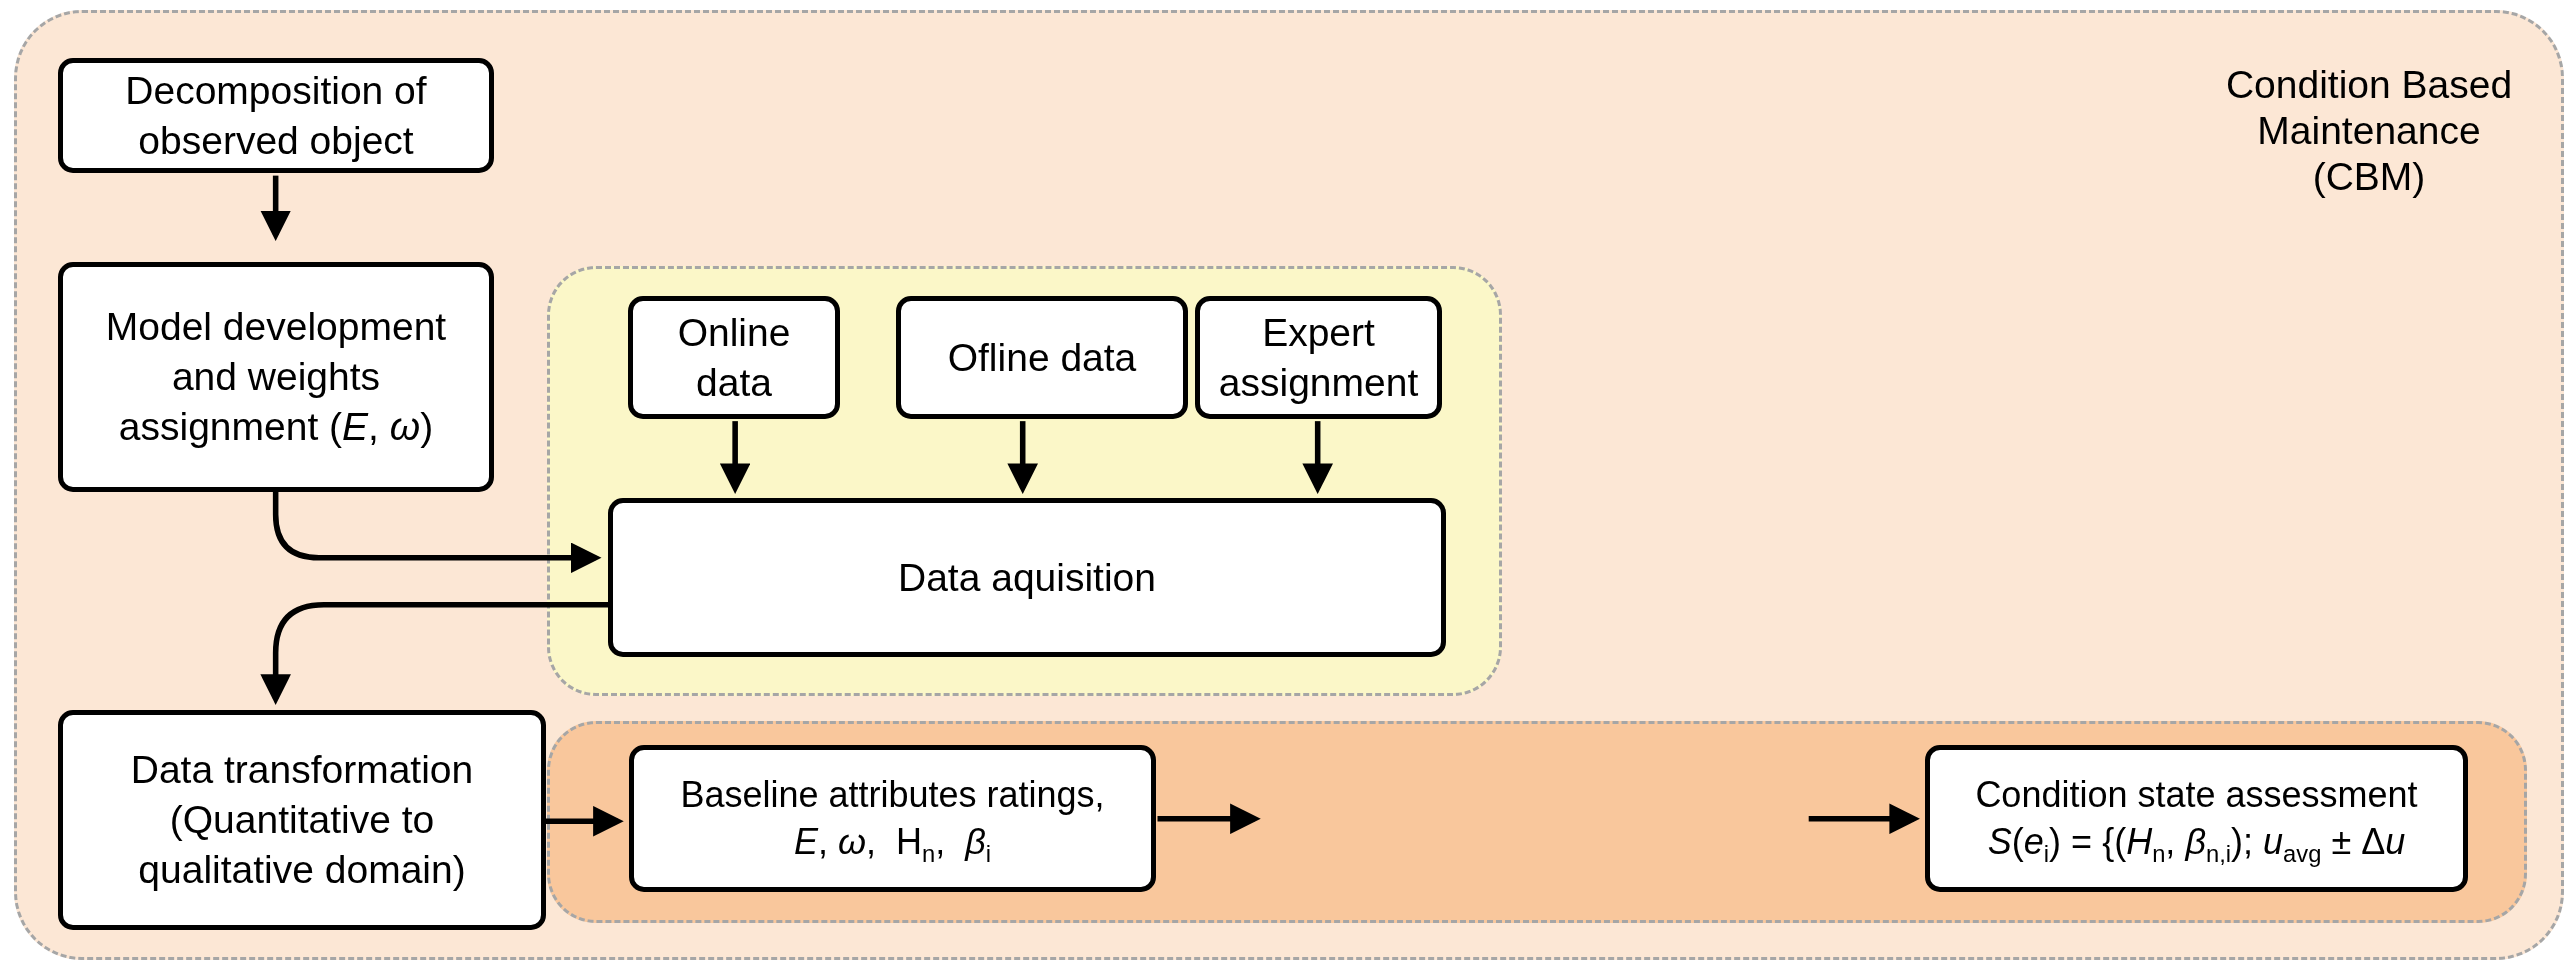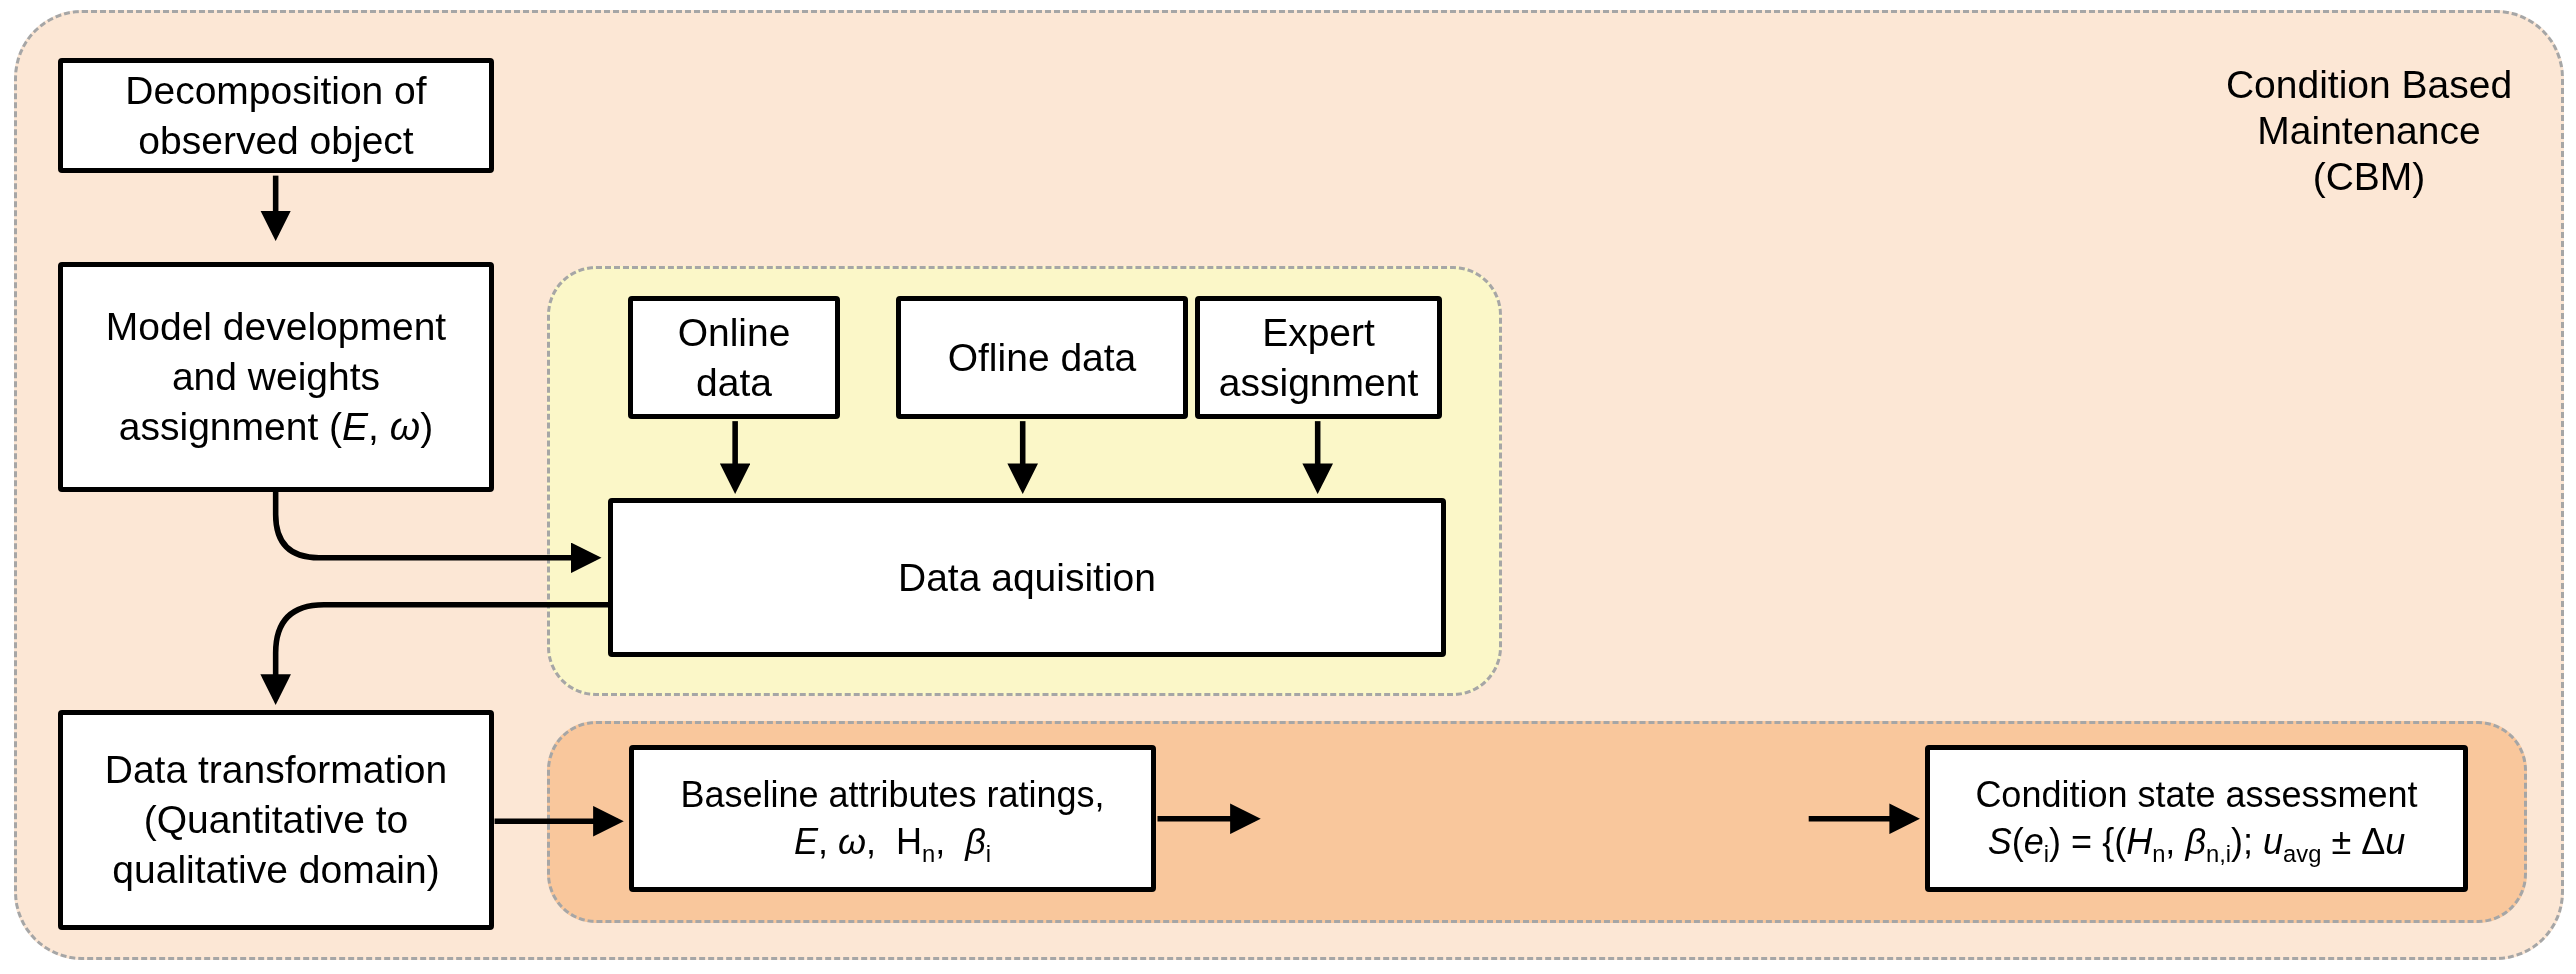--- a/index.html
+++ b/index.html
@@ -32,21 +32,21 @@
     background:#f9c79c;
   }
   #connector-layer{
     position:absolute;left:0;top:0;z-index:2;
     pointer-events:none;
   }
   .node{
     position:absolute;
     background:#ffffff;
     border:5.6px solid #000;
-    border-radius:4px;
+    border-radius:15px;
     box-sizing:border-box;
     display:flex;
     flex-direction:column;
     align-items:center;
     justify-content:center;
     text-align:center;
     font-size:39px;
     line-height:1.28;
     z-index:3;
     padding:0 7.4px;
@@ -58,21 +58,21 @@
   #cbm-title{
     position:absolute;
     left:2134px;top:62px;width:470px;
     text-align:center;
     font-size:39px;line-height:1.18;
     z-index:3;
   }
   
   #node-decomposition{left:58px;top:58px;width:436px;height:115px;}
   #node-model{left:58px;top:262px;width:436px;height:230px;}
-  #node-transformation{left:58px;top:710px;width:436px;height:220px;}
+  #node-transformation{left:58px;top:710px;width:488px;height:220px;}
   #node-online{left:628px;top:296px;width:212px;height:123px;}
   #node-ofline{left:896px;top:296px;width:292px;height:123px;}
   #node-expert{left:1195px;top:296px;width:247px;height:123px;}
   #node-dataaq{left:608px;top:498px;width:838px;height:159px;}
   #node-baseline{left:629px;top:745px;width:527px;height:147px;}
   #node-agregation{left:1266px;top:744px;width:541px;height:150px;}
   #node-condition{left:1925px;top:745px;width:543px;height:147px;}
 </style>
 </head>
 <body>

